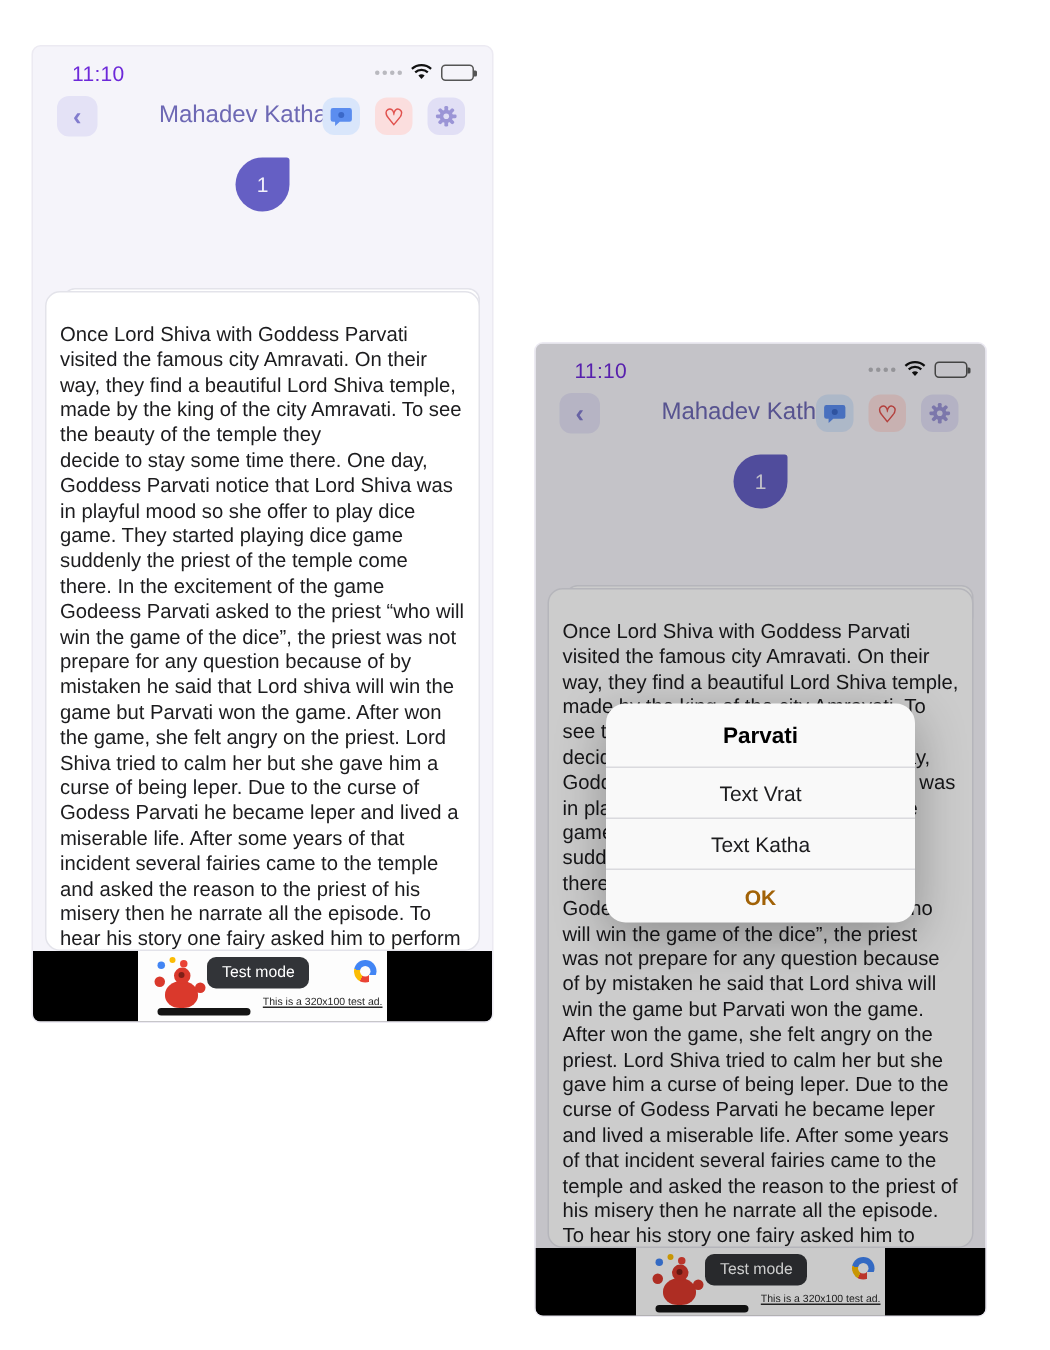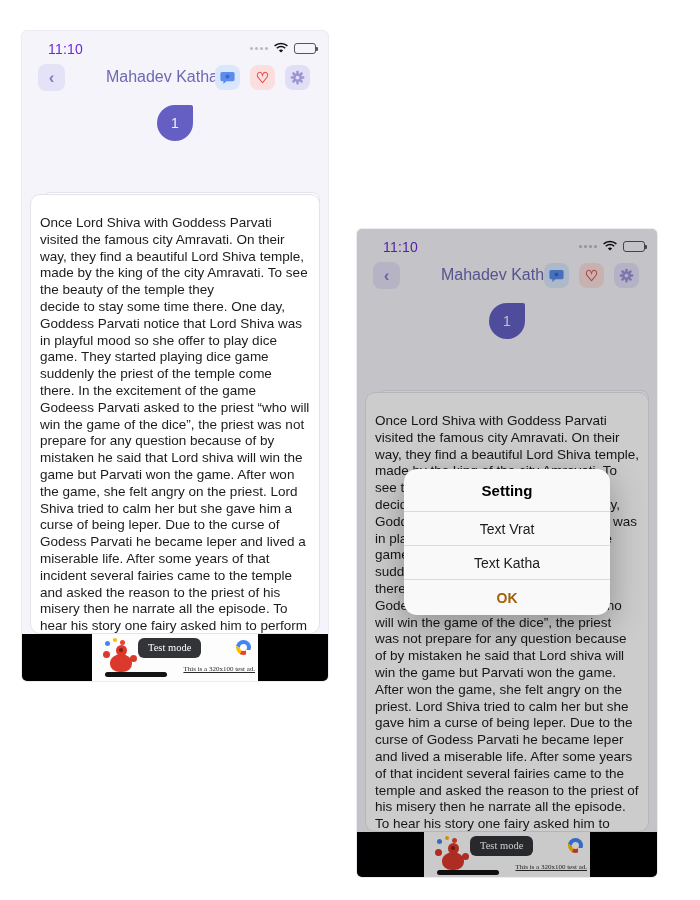--- a/index.html
+++ b/index.html
@@ -31,21 +31,21 @@
   
   .pin { position:absolute; top:74px; left:50%; margin-left:-18px; width:36px; height:36px; background:#655fc4; border-radius:18px 2px 18px 18px; display:flex; align-items:center; justify-content:center; color:#f2f1fb; font-size:14px; }
 
   
   .title-card { position:absolute; left:20px; right:8px; top:125px; height:29px; background:#fff; border:1px solid #e3e3ea; border-radius:8px; display:flex; align-items:center; justify-content:center; font-size:14.5px; color:#1b1b1d;margin-top:36px; }
   .story-card { position:absolute; left:8px; right:8px; top:163px; height:440px; background:#fff; border:1px solid #e3e3ea; border-radius:10px; padding:20px 9px; overflow:hidden; }
   .story-text { font-size:13.5px; line-height:16.8px; color:#1c1c1e; white-space:pre-line; }
 
   
   .ad-strip { position:absolute; left:0; right:0; top:603px; height:47px; background:#000; }
-  .ad-unit { position:absolute; left:50%; margin-left:-83px; top:0; width:166px; height:47px; background:#fdfdfd; overflow:hidden;font-family:Liberation Serif, serif; }
+  .ad-unit { position:absolute; left:50%; margin-left:-83px; top:0; width:166px; height:47px; background:#fdfdfd; overflow:hidden; }
   .g-dot { position:absolute; border-radius:50%; }
   .robot-body { position:absolute; left:18px; top:20px; width:22px; height:18px; background:#da392c; border-radius:50% 50% 45% 45%; }
   .robot-head { position:absolute; left:24px; top:11px; width:11px; height:11px; background:#da392c; border-radius:50%; }
   .robot-arm-l { position:absolute; left:11px; top:17px; width:7px; height:7px; background:#da392c; border-radius:50%; }
   .robot-arm-r { position:absolute; left:38px; top:21px; width:7px; height:7px; background:#da392c; border-radius:50%; }
   .robot-eye { position:absolute; left:27px; top:14px; width:4px; height:4px; background:#7e1f17; border-radius:50%; }
   .robot-shadow { position:absolute; left:13px; top:38px; width:62px; height:5px; background:#141414; border-radius:3px; }
   .ad-tooltip { position:absolute; left:46px; top:4px; background:#323438; color:#fff; font-size:10.5px; padding:4px 10px 5px; border-radius:6px; white-space:nowrap; }
   .ad-caption { position:absolute; right:3px; top:31px; font-size:7px; color:#2a2a2a; text-decoration:underline; }
   .admob-logo { position:absolute; right:7px; top:6px; width:15px; height:15px; border-radius:50%; background:conic-gradient(#4285F4 0 38%, #EA4335 38% 58%, #FBBC05 58% 78%, #4285F4 78% 100%); }
@@ -215,18 +215,18 @@
       <span class="robot-eye"></span>
       <span class="ad-tooltip">Test mode</span>
       <span class="ad-caption">This is a 320x100 test ad.</span>
       <span class="admob-logo"></span>
     </div>
   </div>
 
   <div class="dim"></div>
 
   <div class="dialog">
-    <div class="dialog-title">Setting</div>
+    <div class="dialog-title">Parvati</div>
     <div class="dialog-row">Text Vrat</div>
     <div class="dialog-row">Text Katha</div>
     <div class="dialog-row dialog-row--ok">OK</div>
   </div>
 </div>
 
 </body></html>

